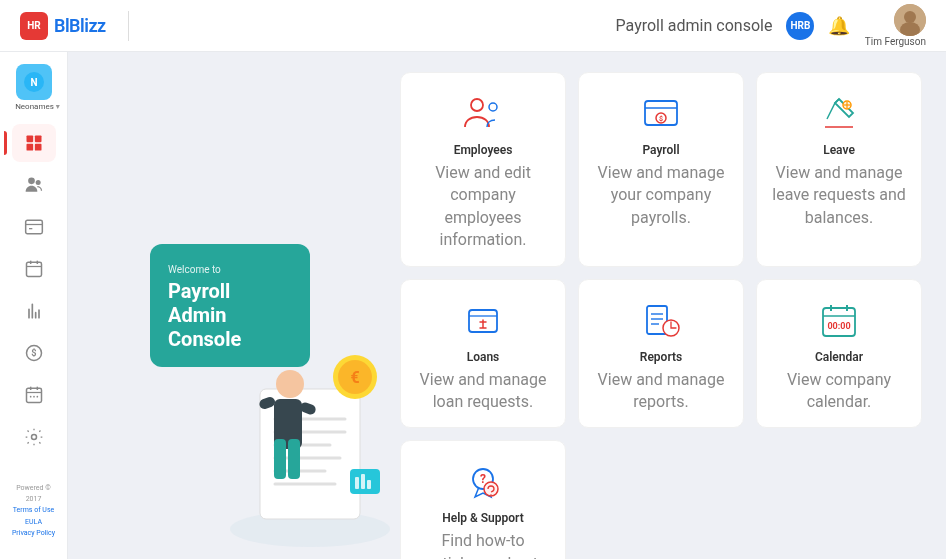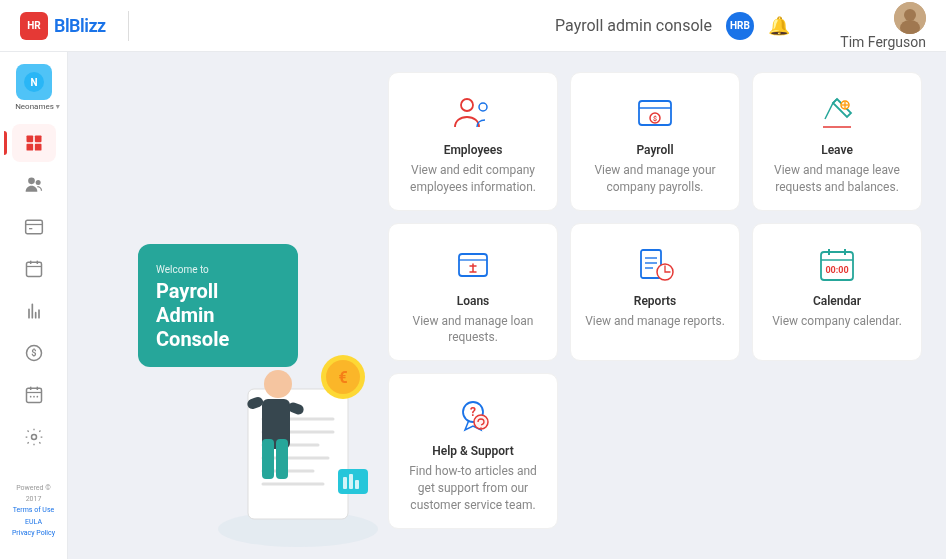--- a/index.html
+++ b/index.html
@@ -84,24 +84,23 @@
       width: 32px;
       height: 32px;
       border-radius: 50%;
       background: #c8a882;
       display: flex;
       align-items: center;
       justify-content: center;
       overflow: hidden;
     }
     .nav-user-info {
-      font-size: 14px;
+      font-size: 10px;
       color: #555;
       text-align: right;
-      margin-left: 36px;
     }
 
     
     .main-layout {
       display: flex;
       flex: 1;
       overflow: hidden;
     }
 
     
@@ -191,20 +190,21 @@
 
     
     .welcome-section {
       width: 300px;
       flex-shrink: 0;
       display: flex;
       align-items: center;
       justify-content: center;
       position: relative;
       padding: 20px;
+      margin-left: 12px;
     }
     .welcome-card {
       background: #26a69a;
       border-radius: 12px;
       padding: 20px 18px 16px;
       width: 160px;
       position: relative;
       z-index: 2;
     }
     .welcome-to {
@@ -263,21 +263,21 @@
       align-items: center;
       justify-content: center;
     }
     .qa-card-title {
       font-size: 12px;
       font-weight: 600;
       color: #333;
       margin-bottom: 5px;
     }
     .qa-card-desc {
-      font-size: 12px;
+      font-size: 16px;
       color: #888;
       line-height: 1.4;
     }
 
     
     .icon-svg {
       width: 44px;
       height: 44px;
     }
   </style>

